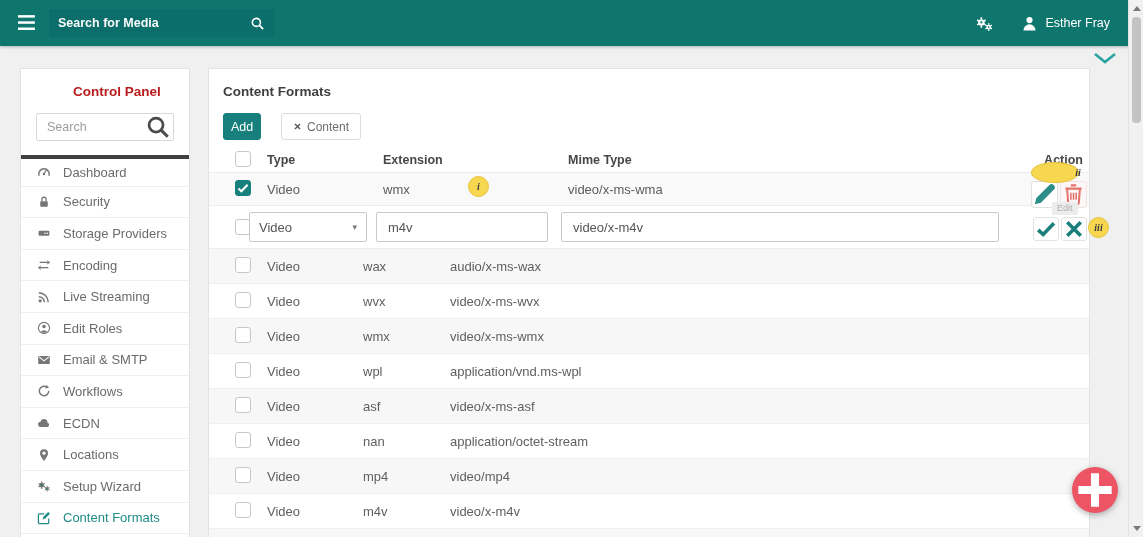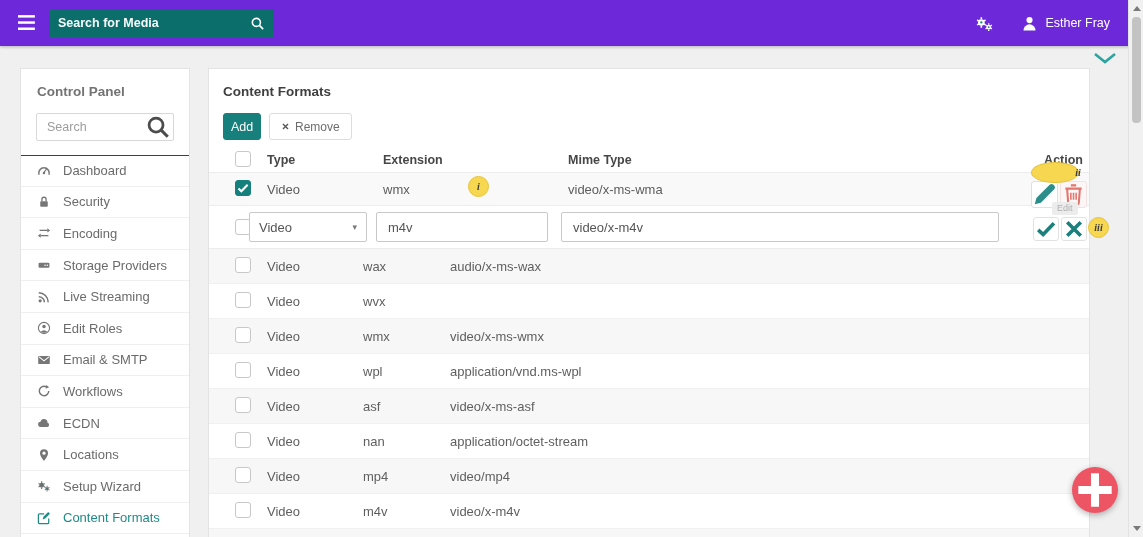--- a/index.html
+++ b/index.html
@@ -1,61 +1,61 @@
 <!DOCTYPE html>
 <html><head>
 <meta charset="utf-8">
 <style>
   * { margin:0; padding:0; box-sizing:border-box; }
   html,body { background:#e8e8e8; }
   body { font-family:"Liberation Sans", sans-serif; }
   .stage { position:relative; width:1143px; height:537px; overflow:hidden; background:#f0f0f1; }
 
   
-  .top-header { position:absolute; left:0; top:0; width:1143px; height:46px; background:#6d28d9;
+  .top-header { position:absolute; left:0; top:0; width:1143px; height:46px; background:#0f766e;
                 box-shadow:0 1px 3px rgba(0,0,0,.25); z-index:5; }
   .menu-btn { position:absolute; left:18px; top:15px; width:18px; height:16px; color:#fff; cursor:pointer; }
   .hsearch { position:absolute; left:49px; top:9px; width:225px; height:28px; background:#0c6e6b;
              display:flex; align-items:center; padding:0 9px; }
   .hsearch input { flex:1; background:transparent; border:0; outline:none; color:#fff;
                    font-size:12.5px; font-weight:600; font-family:"Liberation Sans",sans-serif; }
   .hsearch input::placeholder { color:rgba(255,255,255,.97); opacity:1; }
   .hsearch .hs-icon { width:15px; height:15px; color:#fff; }
   .hright { position:absolute; right:33px; top:0; height:46px; display:flex; align-items:center;justify-content:center; }
   .hright .cogs { width:19px; height:17px; color:#fff; cursor:pointer; }
   .hright .usr { width:17px; height:17px; color:#fff; margin-left:27px; cursor:pointer; }
   .hright .uname { color:#fff; font-size:12.5px; margin-left:7px; cursor:pointer; }
 
   .collapse-chevron { position:absolute; left:1093px; top:51px; width:24px; height:13px; color:#2ba49f; cursor:pointer; z-index:4; }
 
   
   .sidebar { position:absolute; left:20px; top:68px; width:170px; height:480px; background:#fff;
              border:1px solid #e3e3e3; z-index:2; }
-  .sb-title { padding:15px 16px 13px; font-size:13.5px; font-weight:700; color:#737373; }
+  .sb-title { padding:15px 16px 13px; font-size:13.5px; font-weight:700; color:#b91c1c;margin-left:36px; }
   .sb-search { margin:1px 15px 14px; height:28px; border:1px solid #d8d8d8; border-radius:2px;
                display:flex; align-items:center; background:#fff; }
   .sb-search input { flex:1; min-width:0; border:0; outline:none; padding:0 10px; font-size:12.5px;
                      color:#555; font-family:"Liberation Sans",sans-serif; }
   .sb-search input::placeholder { color:#9d9d9d; opacity:1; }
   .sb-search .q-box { width:30px; align-self:stretch; display:flex; align-items:center; justify-content:center;
                       color:#4c4c4c; }
   .sb-search .q-box svg { width:13px; height:13px; }
   .side-item { height:31.6px; display:flex; align-items:center; gap:10px; padding:0 16px;
                border-bottom:1px solid #efefef; color:#6b6b6b; font-size:13px; cursor:pointer; }
-  .side-item:first-child { border-top:1px solid #404040; }
+  .side-item:first-child { border-top:4px solid #404040; }
   .side-item .s-icon { width:16px; height:14px; color:#767676; display:flex; align-items:center; }
   .side-item .s-icon svg { width:14px; height:14px; }
   .side-item.active { color:#1f8b87; }
   .side-item.active .s-icon { color:#1f8b87; }
 
   
   .main { position:absolute; left:208px; top:68px; width:882px; height:480px; background:#fff;
           border:1px solid #e3e3e3; z-index:2; }
   .m-title { padding:15px 14px 0; font-size:13.5px; font-weight:700; color:#3f3f3f; }
-  .toolbar { position:absolute; left:14px; top:44px; display:flex; gap:8px; }
+  .toolbar { position:absolute; left:14px; top:44px; display:flex; gap:20px; }
   .btn-add { width:38px; height:27px; background:#177f7c; border:1px solid #177f7c; border-radius:3px;
              color:#fff; font-size:12.5px; cursor:pointer; font-family:"Liberation Sans",sans-serif; }
   .btn-remove { height:27px; padding:0 11px; background:#fff; border:1px solid #dcdcdc; border-radius:3px;
                 color:#6d6d6d; font-size:12px; display:flex; align-items:center; gap:5px; cursor:pointer;
                 font-family:"Liberation Sans",sans-serif; }
   .btn-remove .rx { width:9px; height:9px; color:#555; display:flex; }
 
   .grid-wide   { display:grid; grid-template-columns:48px 116px 185px 1fr 100px; }
   .grid-narrow { display:grid; grid-template-columns:48px 96px 87px 1fr; }
   .grid-doc    { display:grid; grid-template-columns:48px 80px 134px 1fr; }
@@ -199,37 +199,37 @@
             <svg viewBox="0 0 16 16">
               <rect x="3.7" y="7" width="8.6" height="6.3" rx="1" fill="currentColor"></rect>
               <path d="M5.6 7V5a2.4 2.4 0 0 1 4.8 0v2" fill="none" stroke="currentColor" stroke-width="1.5"></path>
             </svg>
           </span>
           <span>Security</span>
         </div>
         <div class="side-item">
           <span class="s-icon">
             <svg viewBox="0 0 16 16">
+              <rect x="1.8" y="5.3" width="12.4" height="5.8" rx="1.2" fill="currentColor"></rect>
+              <circle cx="11.8" cy="8.2" r=".9" fill="#fff"></circle>
+              <circle cx="9.2" cy="8.2" r=".9" fill="#fff"></circle>
+            </svg>
+          </span>
+          <span>Storage Providers</span>
+        </div>
+        <div class="side-item">
+          <span class="s-icon">
+            <svg viewBox="0 0 16 16">
               <path d="M3 5h9" stroke="currentColor" stroke-width="1.5"></path>
               <path d="M11.8 2.7 15 5l-3.2 2.3z" fill="currentColor"></path>
               <path d="M13 11H4" stroke="currentColor" stroke-width="1.5"></path>
               <path d="M4.2 8.7 1 11l3.2 2.3z" fill="currentColor"></path>
             </svg>
           </span>
           <span>Encoding</span>
-        </div>
-        <div class="side-item">
-          <span class="s-icon">
-            <svg viewBox="0 0 16 16">
-              <rect x="1.8" y="5.3" width="12.4" height="5.8" rx="1.2" fill="currentColor"></rect>
-              <circle cx="11.8" cy="8.2" r=".9" fill="#fff"></circle>
-              <circle cx="9.2" cy="8.2" r=".9" fill="#fff"></circle>
-            </svg>
-          </span>
-          <span>Storage Providers</span>
         </div>
         <div class="side-item">
           <span class="s-icon">
             <svg viewBox="0 0 16 16">
               <circle cx="3.6" cy="12.4" r="1.8" fill="currentColor"></circle>
               <path d="M2 7.6a6.4 6.4 0 0 1 6.4 6.4" fill="none" stroke="currentColor" stroke-width="1.7"></path>
               <path d="M2 3.2A10.8 10.8 0 0 1 12.8 14" fill="none" stroke="currentColor" stroke-width="1.7"></path>
             </svg>
           </span>
           <span>Live Streaming</span>
@@ -312,21 +312,21 @@
     <div class="m-title">Content Formats</div>
 
     <div class="toolbar">
       <button class="btn-add">Add</button>
       <button class="btn-remove">
         <span class="rx">
             <svg viewBox="0 0 16 16" style="width: 100%; height: 100%;">
               <path d="M3.5 3.5l9 9M12.5 3.5l-9 9" stroke="currentColor" stroke-width="2.4"></path>
             </svg>
           </span>
-        <span>Remove</span>
+        <span>Content</span>
       </button>
     </div>
 
     <div class="thead grid-wide">
       <div class="cell cb-cell"><span class="checkbox"></span></div>
       <div class="cell">Type</div>
       <div class="cell">Extension</div>
       <div class="cell">Mime Type</div>
       <div class="cell action-cell">Action</div>
     </div>
@@ -396,20 +396,21 @@
         <div class="trow grid-narrow stripe">
           <div class="cell cb-cell"><span class="checkbox"></span></div>
           <div class="cell">Video</div>
           <div class="cell">wax</div>
           <div class="cell">audio/x-ms-wax</div>
         </div>
         <div class="trow grid-narrow">
           <div class="cell cb-cell"><span class="checkbox"></span></div>
           <div class="cell">Video</div>
           <div class="cell">wvx</div>
+          <div class="cell">video/x-ms-wvx</div>
         </div>
         <div class="trow grid-narrow stripe">
           <div class="cell cb-cell"><span class="checkbox"></span></div>
           <div class="cell">Video</div>
           <div class="cell">wmx</div>
           <div class="cell">video/x-ms-wmx</div>
         </div>
         <div class="trow grid-narrow">
           <div class="cell cb-cell"><span class="checkbox"></span></div>
           <div class="cell">Video</div>

